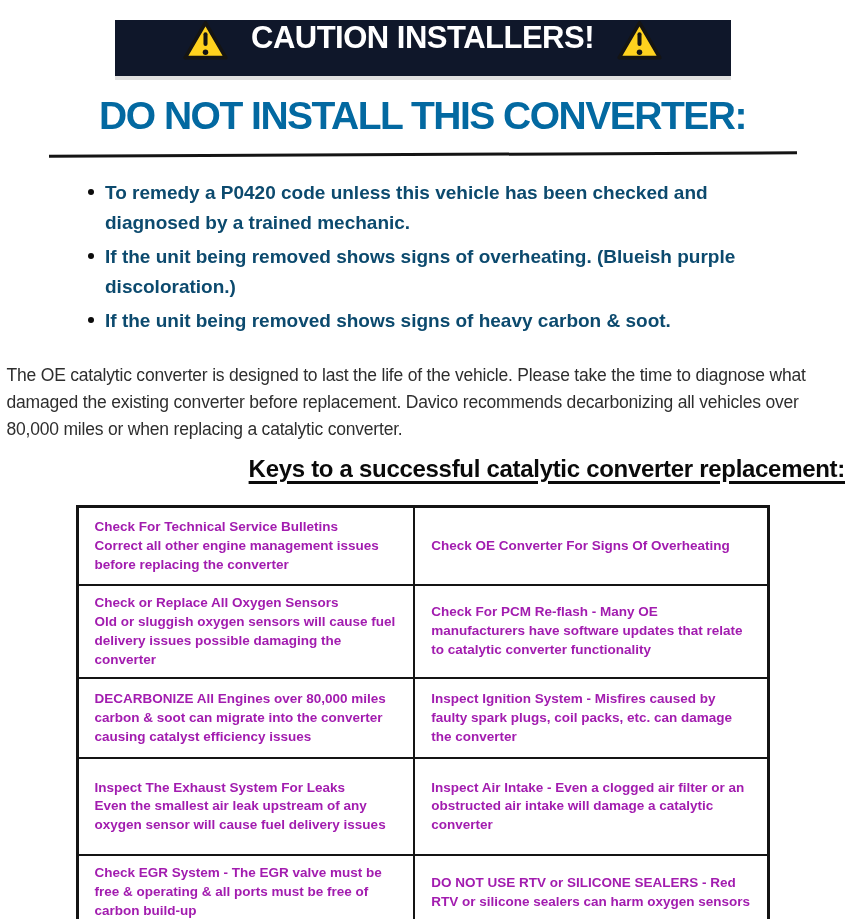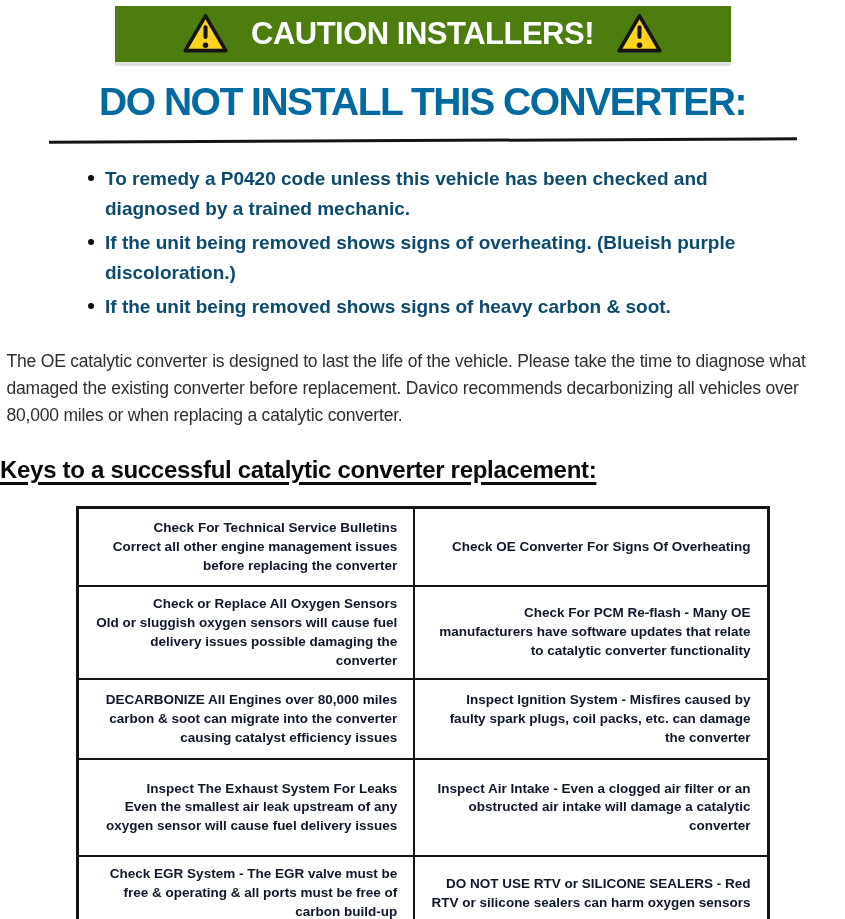--- a/index.html
+++ b/index.html
@@ -9,24 +9,23 @@
     height: 919px;
     font-family: "Liberation Sans", sans-serif;
     color: #111;
     overflow: hidden;
   }
 
   
   .banner {
     width: 616px;
     height: 56px;
-    margin: 6px auto 0 auto;
-    background: #4d7c0f;
+    margin: 20px auto 0 auto;
+    background: #0f172a;
     display: flex;
-    align-items: center;
     justify-content: center;
     gap: 22px;
     box-shadow: 0 4px 0 rgba(0,0,0,0.12);
   }
   .banner-title {
     color: #ffffff;
     font-weight: bold;
     font-size: 31px;
     letter-spacing: -0.5px;
     white-space: nowrap;
@@ -81,48 +80,48 @@
     margin: 26px auto 0 auto;
     width: 832px;
     font-size: 17.5px;
     line-height: 1.55;
     color: #2e2e2e;
     letter-spacing: -0.2px;
   }
 
   
   .keys-heading {
-    margin-top: 27px;
-    text-align: left;
+    margin-top: 12px;
+    text-align: right;
     font-size: 24px;
     font-weight: bold;
     color: #0a0a0a;
     text-decoration: underline;
     text-decoration-thickness: 2.5px;
     text-underline-offset: 4px;
     letter-spacing: -0.3px;
   }
 
   
   .tips-table {
     width: 694px;
     margin: 22px auto 0 auto;
     border-collapse: collapse;
     border: 3px solid #141414;
     table-layout: fixed;
   }
   .tips-table td {
     border: 2.5px solid #141414;
-    text-align: right;
+    text-align: left;
     vertical-align: middle;
     font-weight: bold;
     font-size: 13.5px;
     line-height: 1.4;
     padding: 8px 16px;
-    color: #0f172a;
+    color: #a21caf;
   }
   .tips-table col.left  { width: 48.8%; }
   .tips-table col.right { width: 51.2%; }
   .tips-table tr:nth-child(1) { height: 78px; }
   .tips-table tr:nth-child(2) { height: 78px; }
   .tips-table tr:nth-child(3) { height: 80px; }
   .tips-table tr:nth-child(4) { height: 97px; }
   .tips-table tr:nth-child(5) { height: 63px; }
   .tips-table tr:nth-child(6) { height: 78px; }
   .cell-line { display: block; }

